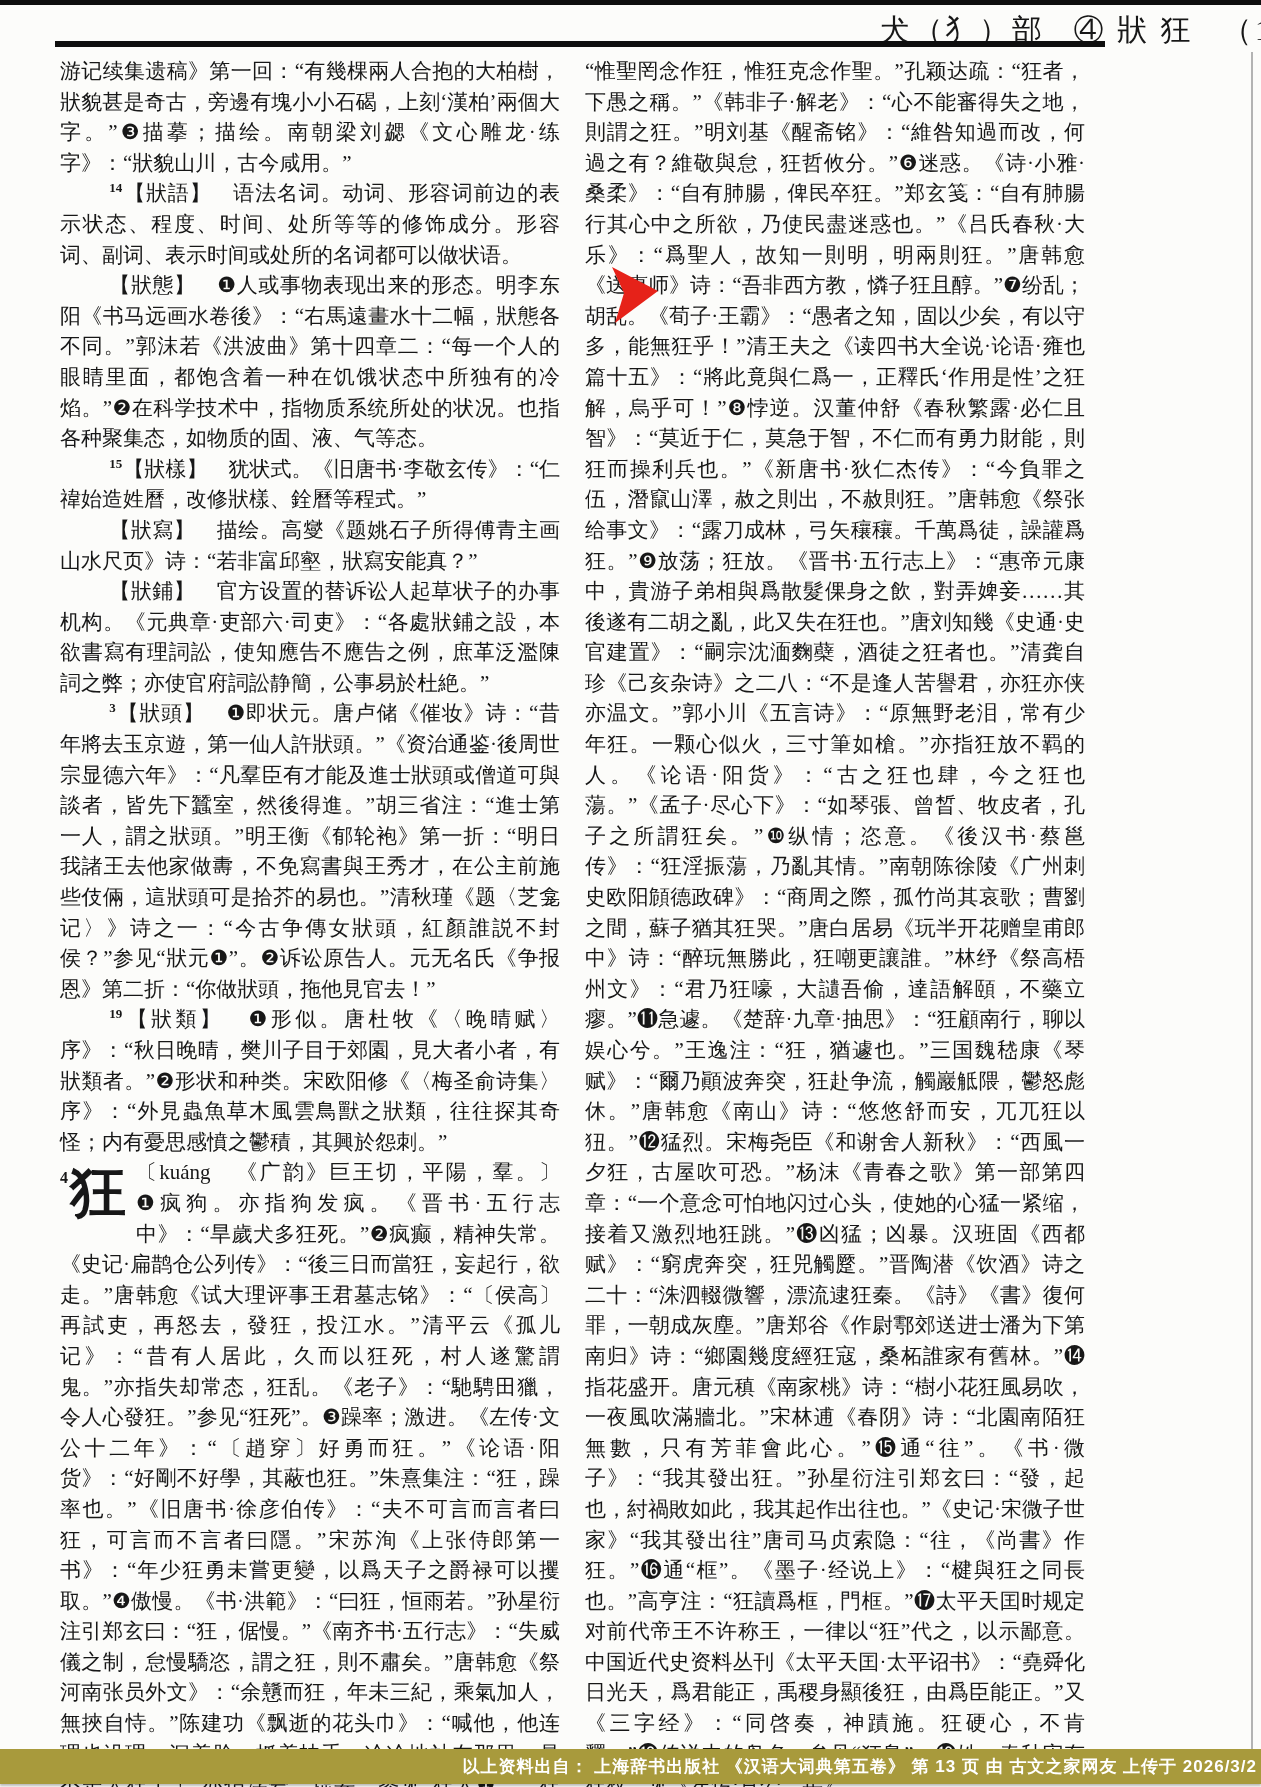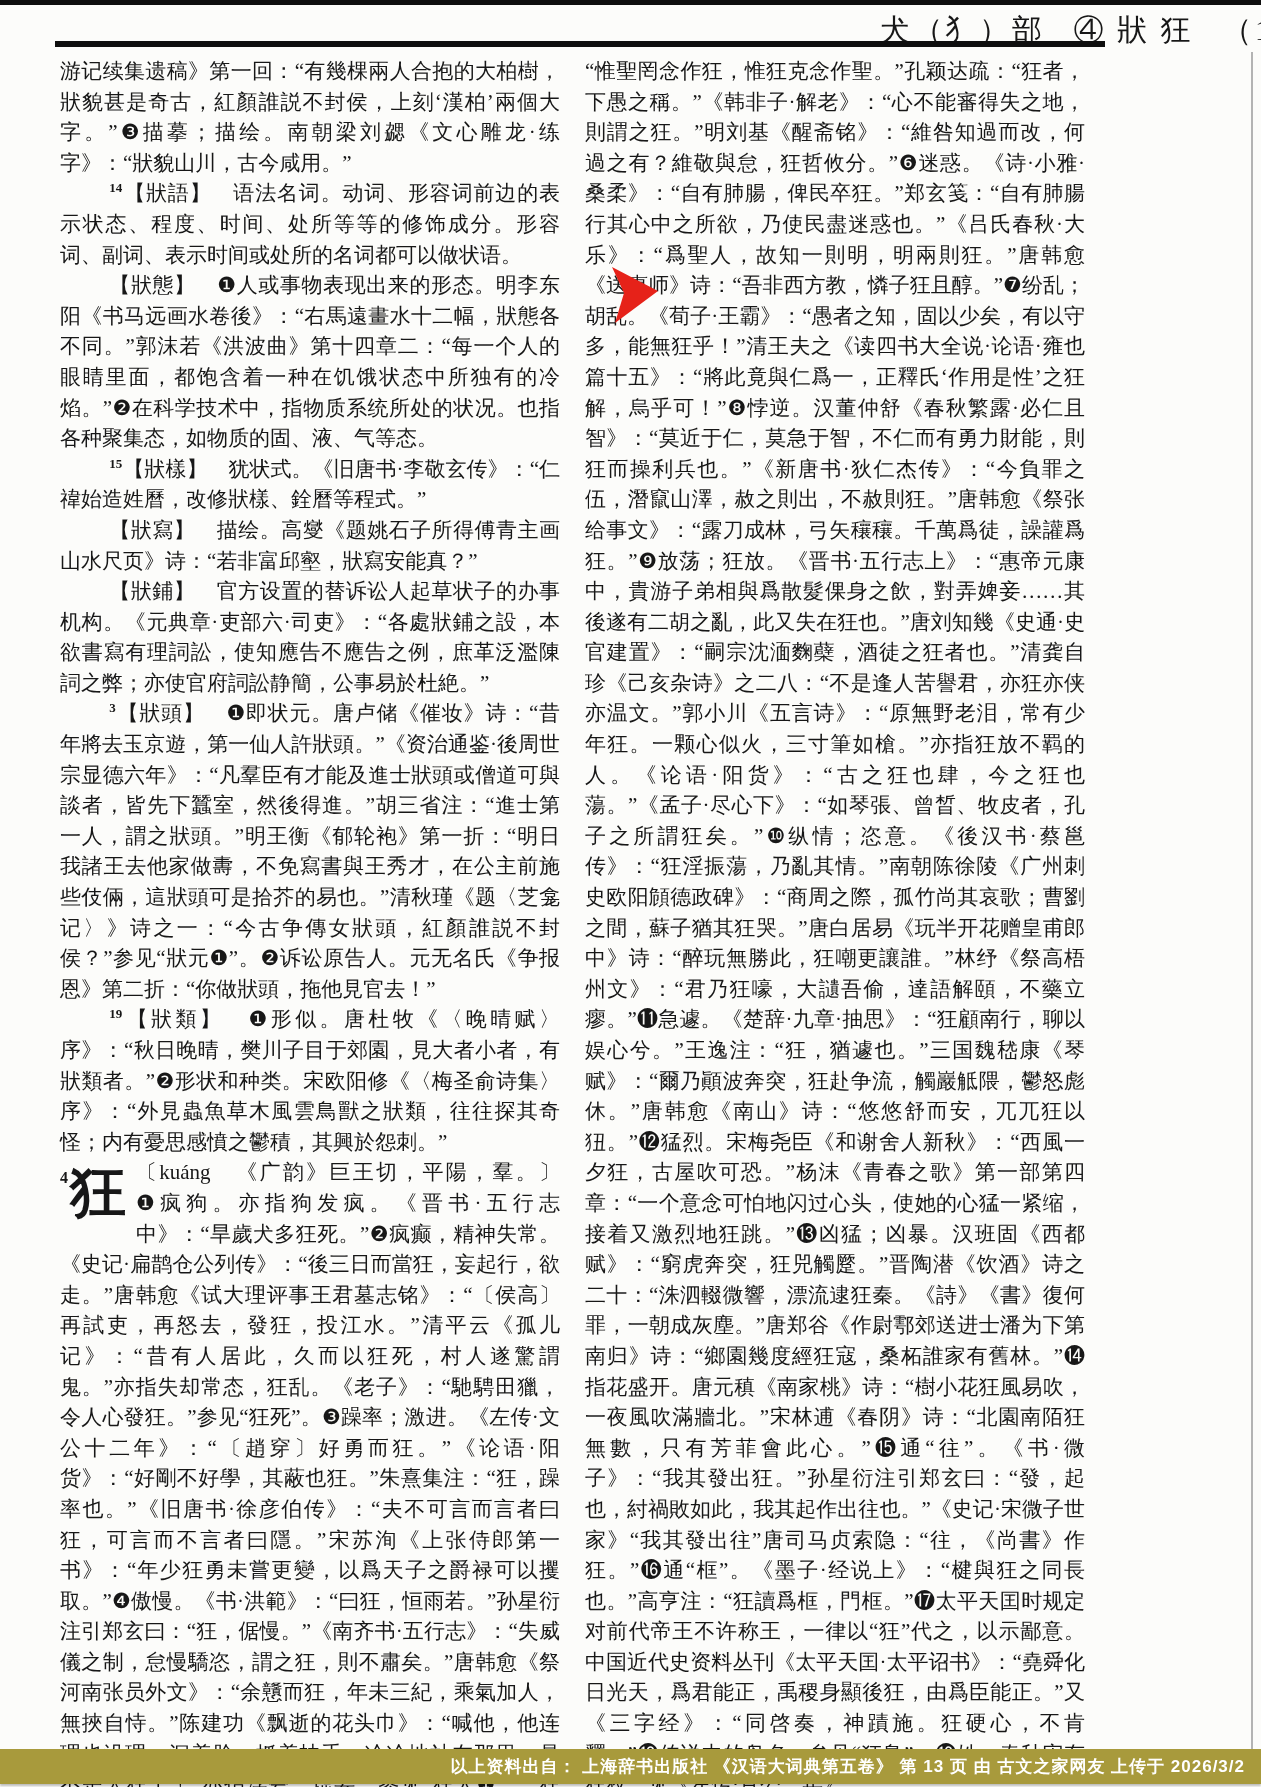--- a/index.html
+++ b/index.html
@@ -35,42 +35,42 @@
   .hw-no{font-size:16px;vertical-align:28px;font-weight:bold;margin-right:2px;}
   .hw-char{font-size:56px;line-height:56px;font-weight:bold;}
 
   .annot-arrow{position:absolute;left:611px;top:266px;width:48px;height:58px;}
 
   .footer-bar{
     position:absolute;left:0;top:1749px;width:100%;height:35px;
     background:#a89a3c;
     color:#ffffff;font-family:"Liberation Sans","DejaVu Sans",sans-serif;
     font-size:17px;font-weight:bold;line-height:35px;
-    text-align:right;box-sizing:border-box;padding-right:16px;
+    text-align:right;box-sizing:border-box;padding-right:4px;
     letter-spacing:1px;
     box-shadow:0 2px 2px rgba(0,0,0,0.25);
   }
 </style>
 </head>
 <body>
 
 <div class="page">
 
   <div class="top-rule"></div>
 
   <div class="running-head">
     <span class="seg">犬（犭）部</span>
     <span class="seg">④ 狀 狂</span>
     <span class="seg">（13）</span>
   </div>
 
   <div class="head-rule"></div>
 
   <div class="col col-left" id="col-left">
-      <p class="para">游记续集遗稿》第一回：“有幾棵兩人合抱的大柏樹，狀貌甚是奇古，紅顏誰説不封侯，上刻‘漢柏’兩個大字。”❸描摹；描绘。南朝梁刘勰《文心雕龙·练字》：“狀貌山川，古今咸用。”</p>
+      <p class="para">游记续集遗稿》第一回：“有幾棵兩人合抱的大柏樹，狀貌甚是奇古，旁邊有塊小小石碣，上刻‘漢柏’兩個大字。”❸描摹；描绘。南朝梁刘勰《文心雕龙·练字》：“狀貌山川，古今咸用。”</p>
       <p class="para indent"><sup class="entry-no">14</sup>【狀語】　语法名词。动词、形容词前边的表示状态、程度、时间、处所等等的修饰成分。形容词、副词、表示时间或处所的名词都可以做状语。</p>
       <p class="para indent">【狀態】　❶人或事物表现出来的形态。明李东阳《书马远画水卷後》：“右馬遠畫水十二幅，狀態各不同。”郭沫若《洪波曲》第十四章二：“每一个人的眼睛里面，都饱含着一种在饥饿状态中所独有的冷焰。”❷在科学技术中，指物质系统所处的状况。也指各种聚集态，如物质的固、液、气等态。</p>
       <p class="para indent"><sup class="entry-no">15</sup>【狀樣】　犹状式。《旧唐书·李敬玄传》：“仁禕始造姓曆，改修狀樣、銓曆等程式。”</p>
       <p class="para indent">【狀寫】　描绘。高燮《题姚石子所得傅青主画山水尺页》诗：“若非富邱壑，狀寫安能真？”</p>
       <p class="para indent">【狀鋪】　官方设置的替诉讼人起草状子的办事机构。《元典章·吏部六·司吏》：“各處狀鋪之設，本欲書寫有理詞訟，使知應告不應告之例，庶革泛濫陳詞之弊；亦使官府詞訟静簡，公事易於杜絶。”</p>
       <p class="para indent"><sup class="entry-no">3</sup>【狀頭】　❶即状元。唐卢储《催妆》诗：“昔年將去玉京遊，第一仙人許狀頭。”《资治通鉴·後周世宗显德六年》：“凡羣臣有才能及進士狀頭或僧道可與談者，皆先下蠶室，然後得進。”胡三省注：“進士第一人，謂之狀頭。”明王衡《郁轮袍》第一折：“明日我諸王去他家做夀，不免寫書與王秀才，在公主前施些伎倆，這狀頭可是拾芥的易也。”清秋瑾《题〈芝龛记〉》诗之一：“今古争傳女狀頭，紅顏誰説不封侯？”参见“狀元❶”。❷诉讼原告人。元无名氏《争报恩》第二折：“你做狀頭，拖他見官去！”</p>
       <p class="para indent"><sup class="entry-no">19</sup>【狀類】　❶形似。唐杜牧《〈晚晴赋〉序》：“秋日晚晴，樊川子目于郊園，見大者小者，有狀類者。”❷形状和种类。宋欧阳修《〈梅圣俞诗集〉序》：“外見蟲魚草木風雲鳥獸之狀類，往往探其奇怪；内有憂思感憤之鬱積，其興於怨刺。”</p>
       <div class="para hw-para"><span class="hw-block"><sup class="hw-no">4</sup><span class="hw-char">狂</span></span>〔kuáng　《广韵》巨王切，平陽，羣。〕　❶疯狗。亦指狗发疯。《晋书·五行志中》：“旱歲犬多狂死。”❷疯癫，精神失常。《史记·扁鹊仓公列传》：“後三日而當狂，妄起行，欲走。”唐韩愈《试大理评事王君墓志铭》：“〔侯高〕再試吏，再怒去，發狂，投江水。”清平云《孤儿记》：“昔有人居此，久而以狂死，村人遂驚謂鬼。”亦指失却常态，狂乱。《老子》：“馳騁田獵，令人心發狂。”参见“狂死”。❸躁率；激进。《左传·文公十二年》：“〔趙穿〕好勇而狂。”《论语·阳货》：“好剛不好學，其蔽也狂。”朱熹集注：“狂，躁率也。”《旧唐书·徐彦伯传》：“夫不可言而言者曰狂，可言而不言者曰隱。”宋苏洵《上张侍郎第一书》：“年少狂勇未嘗更變，以爲天子之爵禄可以攫取。”❹傲慢。《书·洪範》：“曰狂，恒雨若。”孙星衍注引郑玄曰：“狂，倨慢。”《南齐书·五行志》：“失威儀之制，怠慢驕恣，謂之狂，則不肅矣。”唐韩愈《祭河南张员外文》：“余戇而狂，年未三紀，乘氣加人，無挾自恃。”陈建功《飘逝的花头巾》：“喊他，他连理也没理，沉着脸，抓着扶手，冷冷地站在那里。是不是太狂了！”亦指浮夸，虚妄。参见“狂人❶”、“狂妄”。❺愚顽。《书·多方》：</div>
     </div>
   <div class="col col-right" id="col-right">

